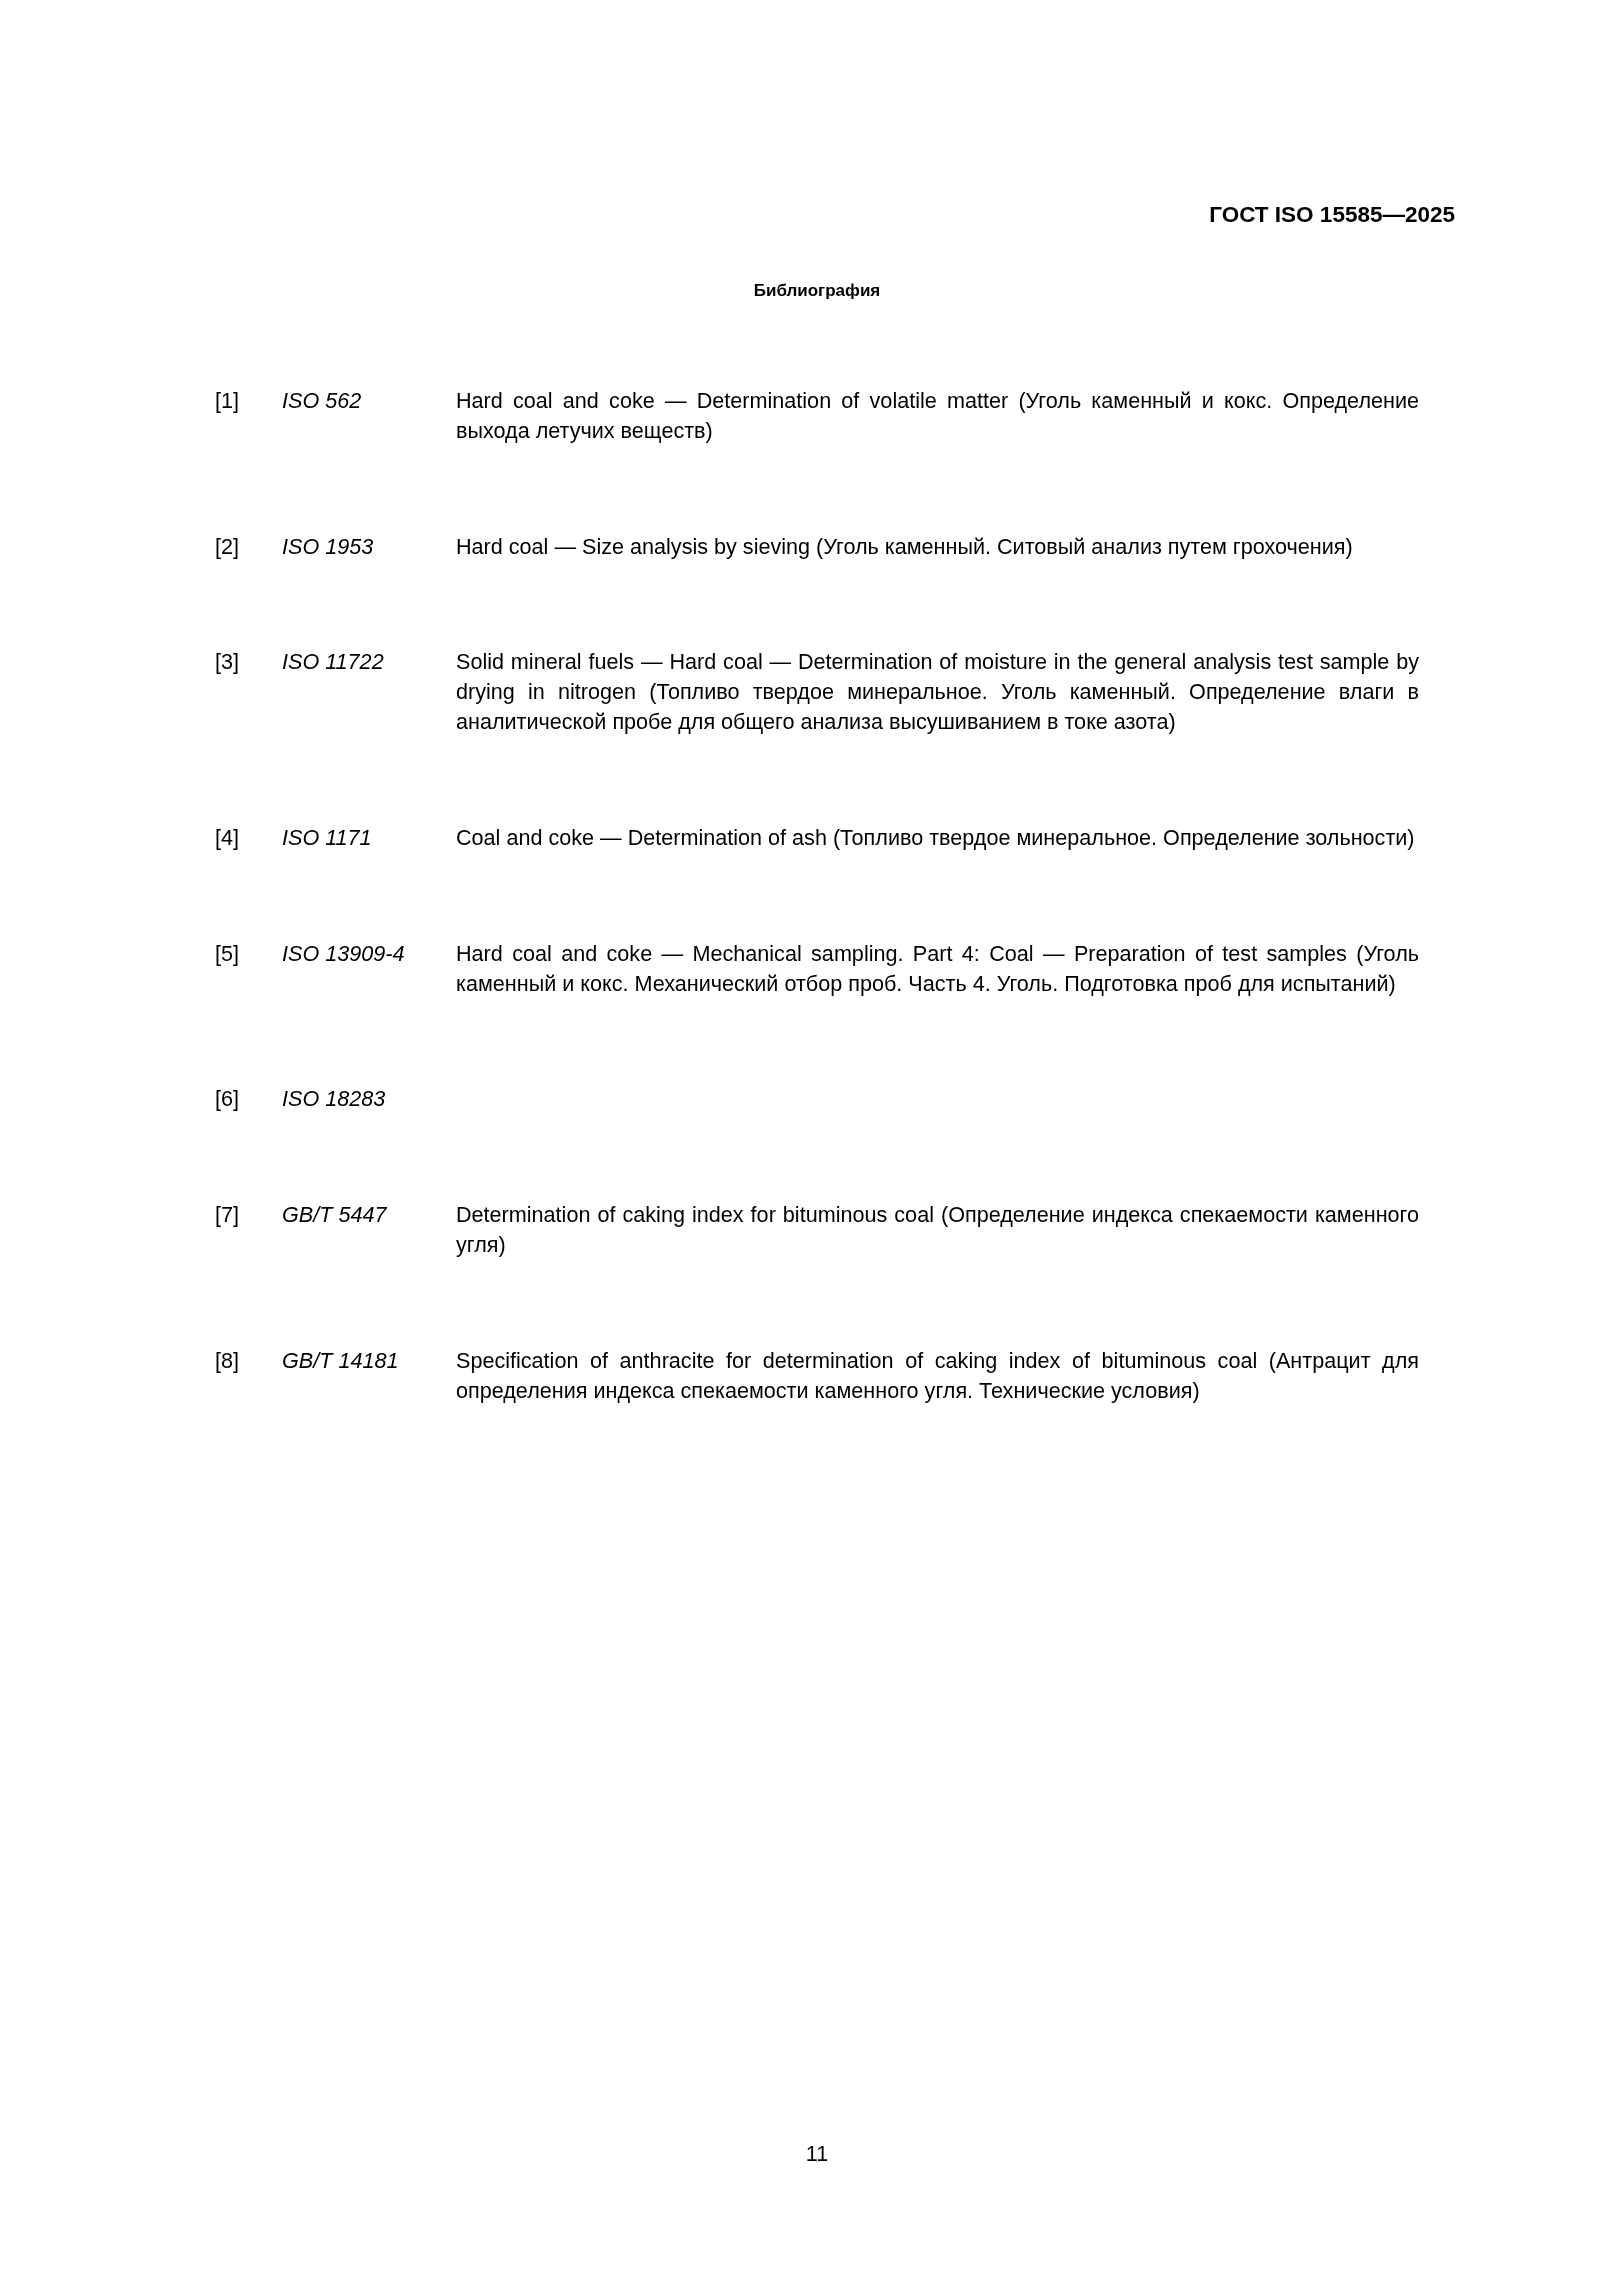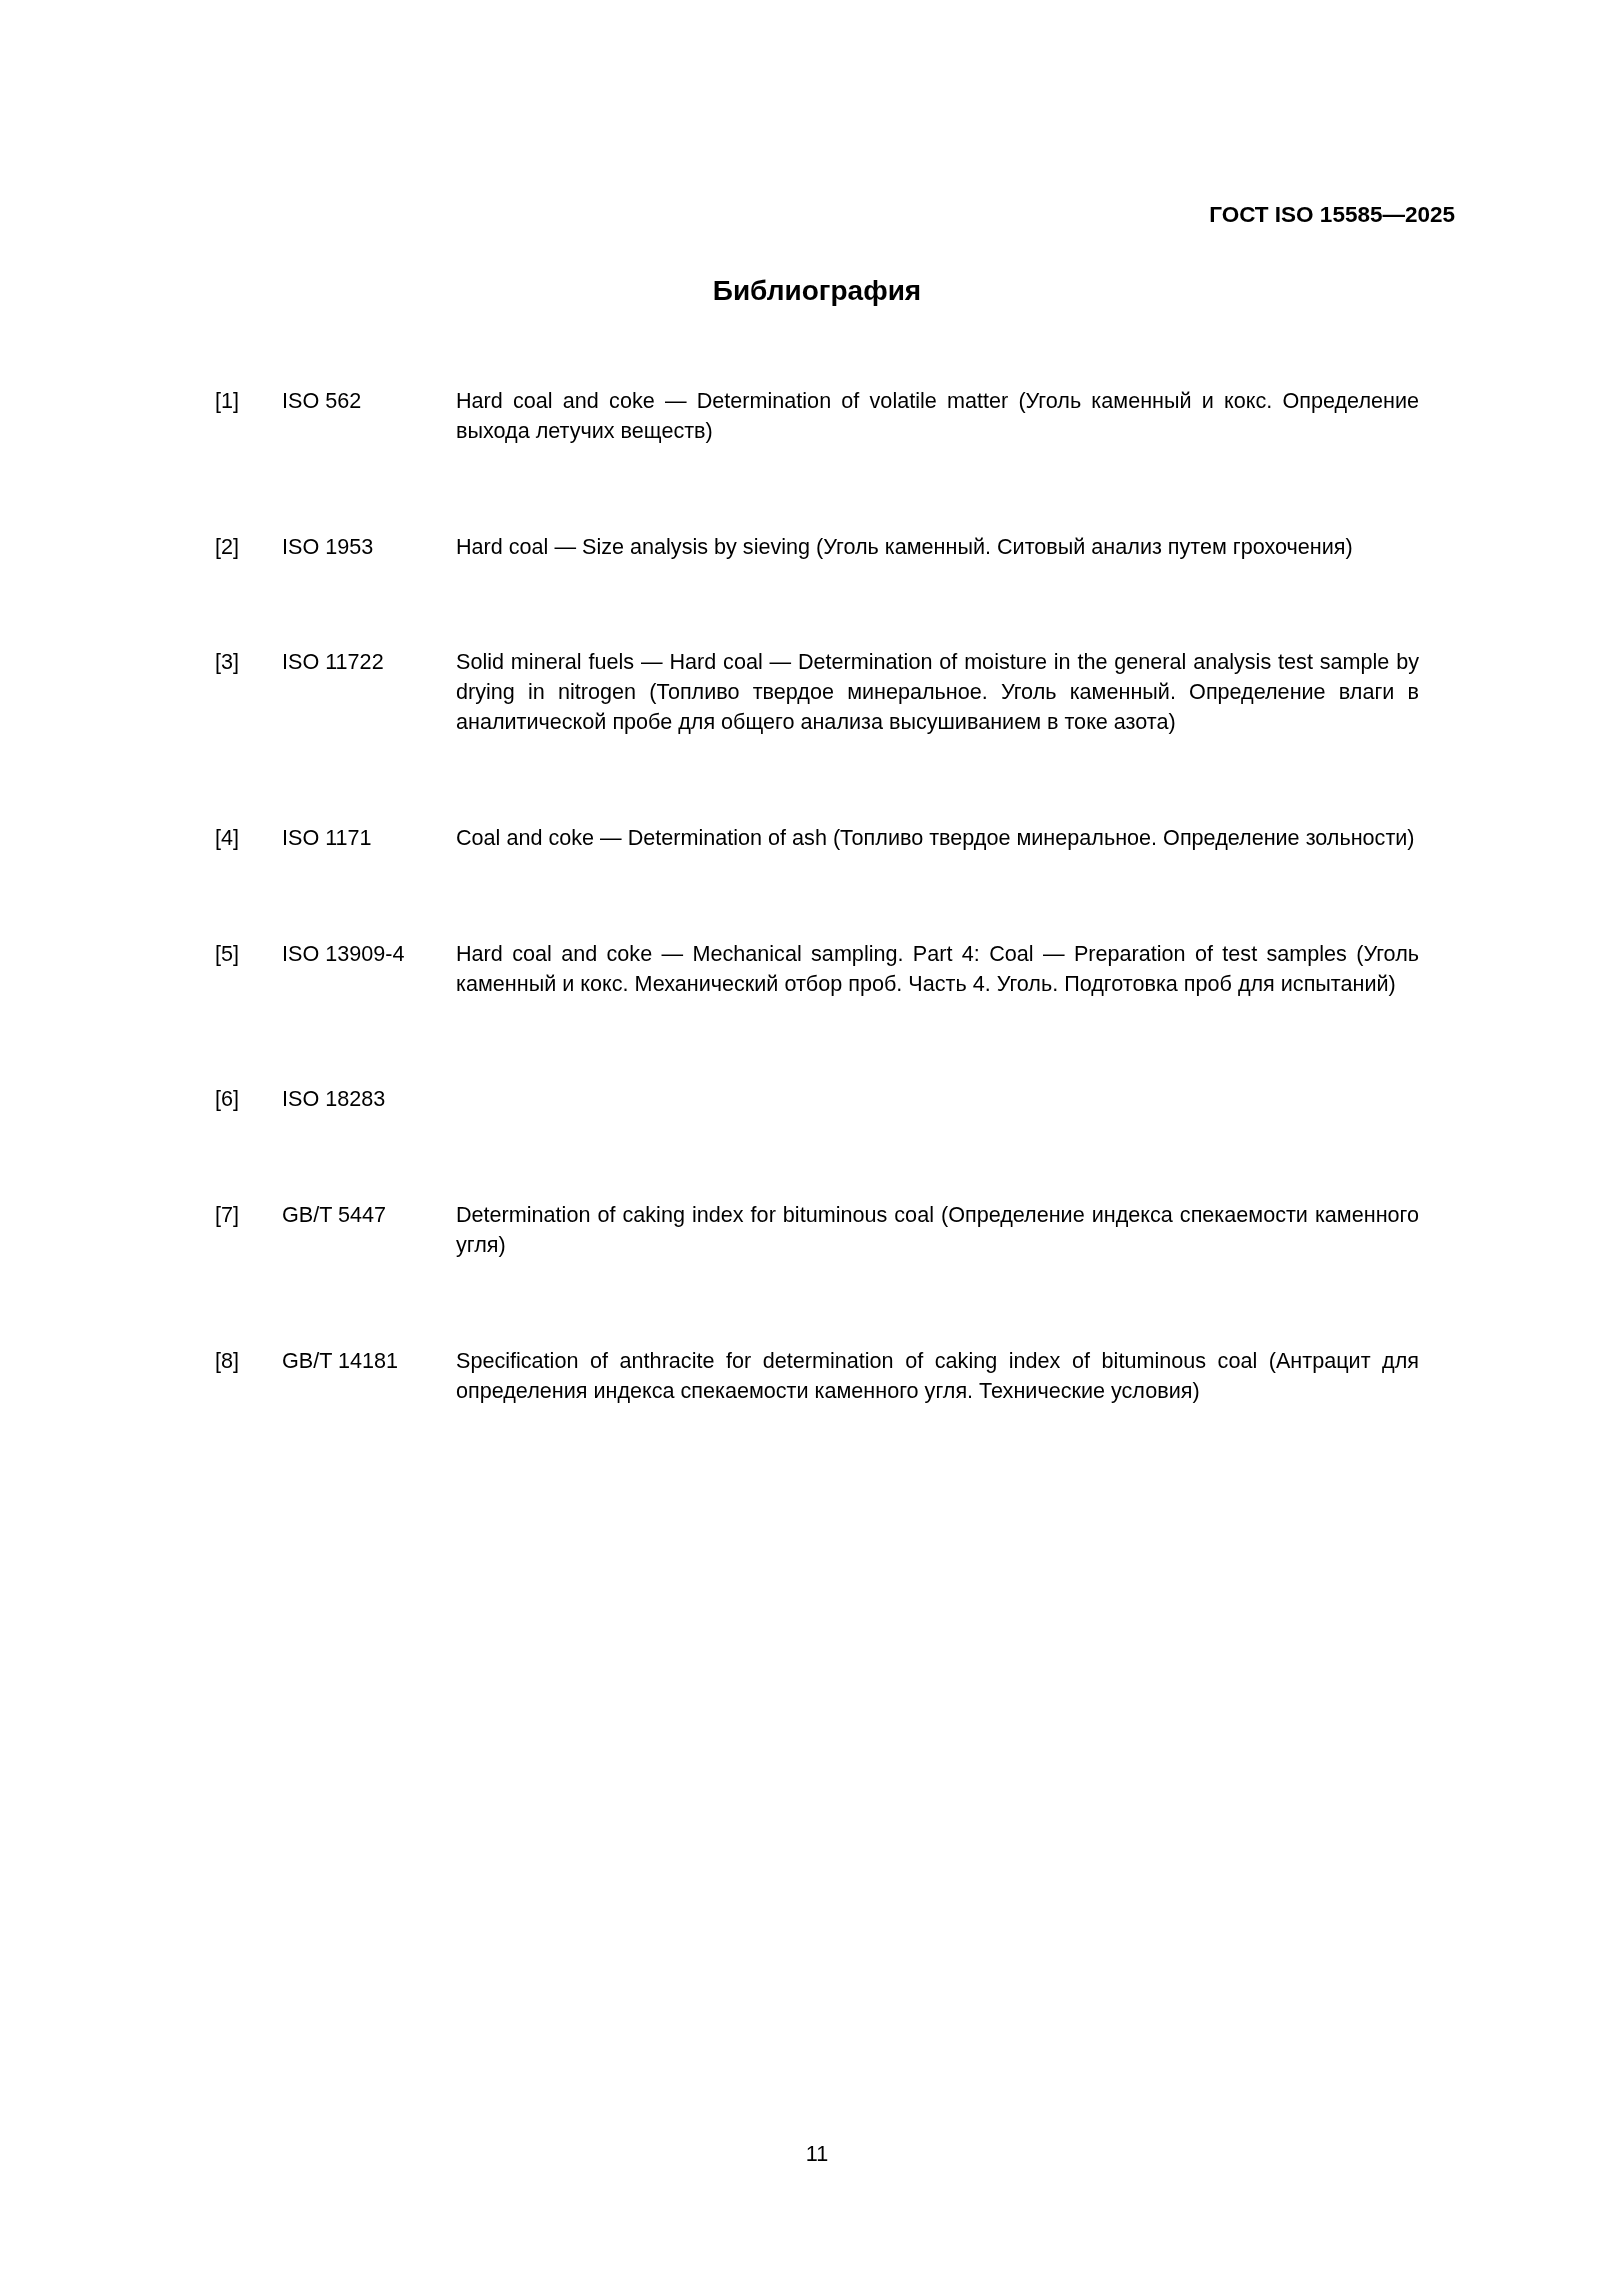--- a/index.html
+++ b/index.html
@@ -24,21 +24,21 @@
     font-size: 22.5px;
     line-height: 27.4px;
   }
   .doc-title {
     position: absolute;
     top: 222px;
     left: 125px;
     width: 1312px;
     text-align: center;
     font-weight: bold;
-    font-size: 28px;
+    font-size: 17px;
     line-height: 29px;
   }
   .entries {
     position: absolute;
     top: 296px;
     left: 125px;
     width: 1312px;
     display: flex;
     flex-direction: column;
     gap: 13.7px;
@@ -47,20 +47,21 @@
     display: grid;
     grid-template-columns: 67px 174px 1fr;
     font-size: 21.6px;
     line-height: 30px;
   }
   .entry .ref {
     white-space: nowrap;
   }
   .entry .code {
     white-space: nowrap;
+    font-style: italic;
   }
   .entry .text {
     text-align: justify;
   }
   .page-number {
     position: absolute;
     top: 2086px;
     left: 125px;
     width: 1312px;
     text-align: center;

